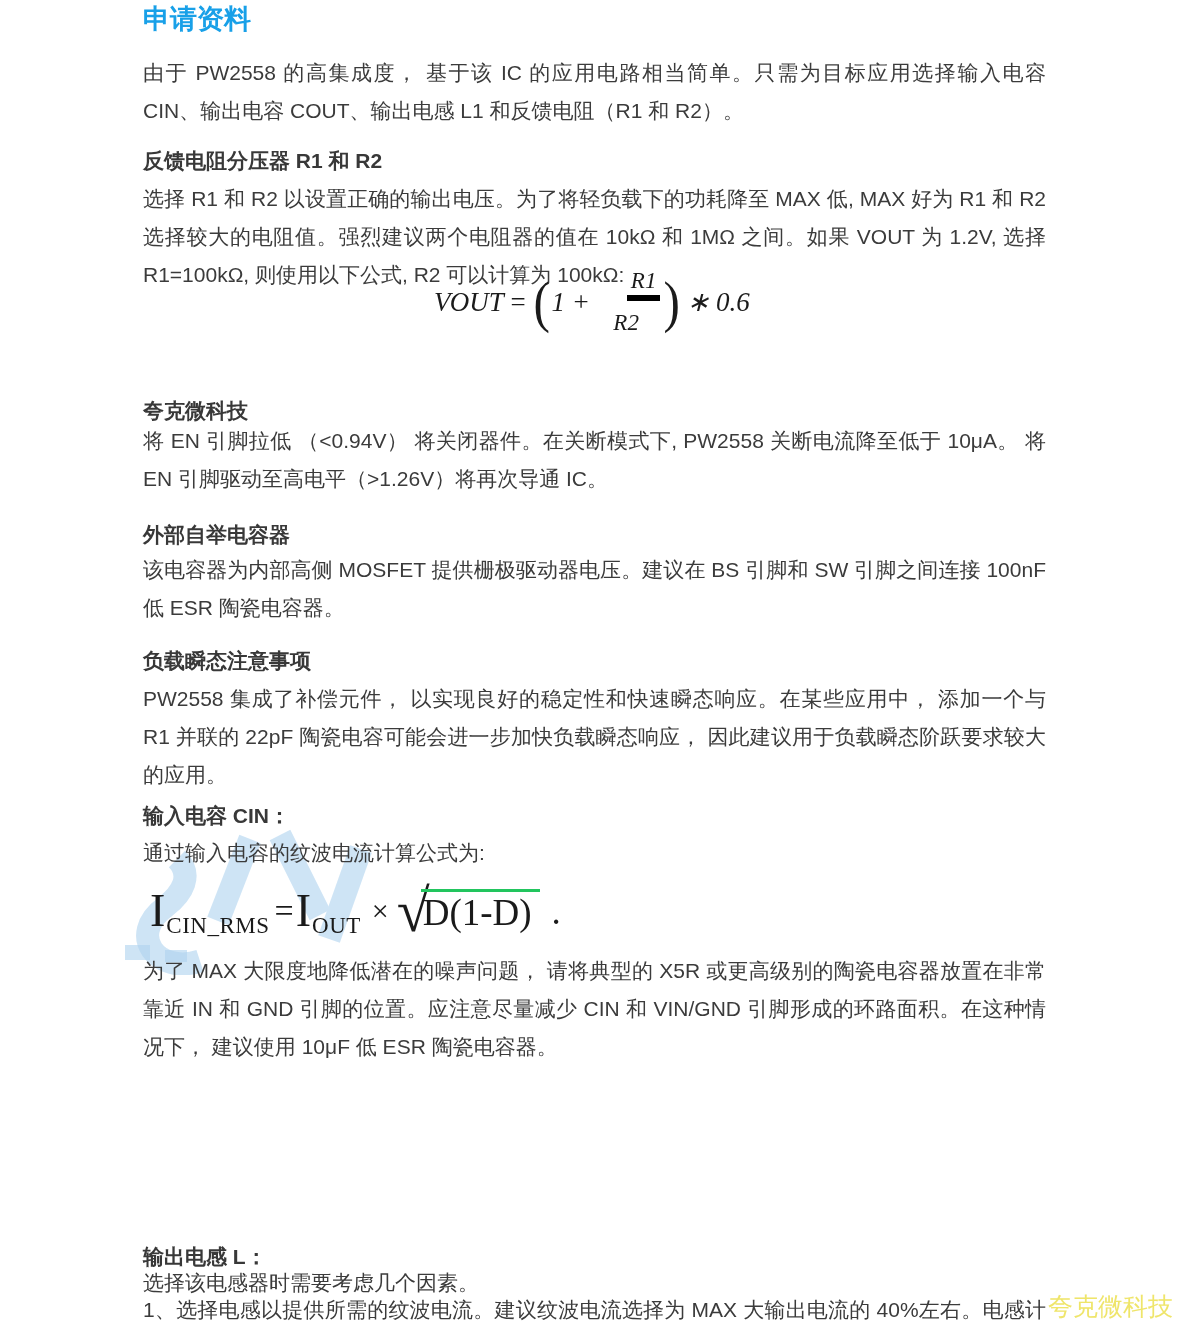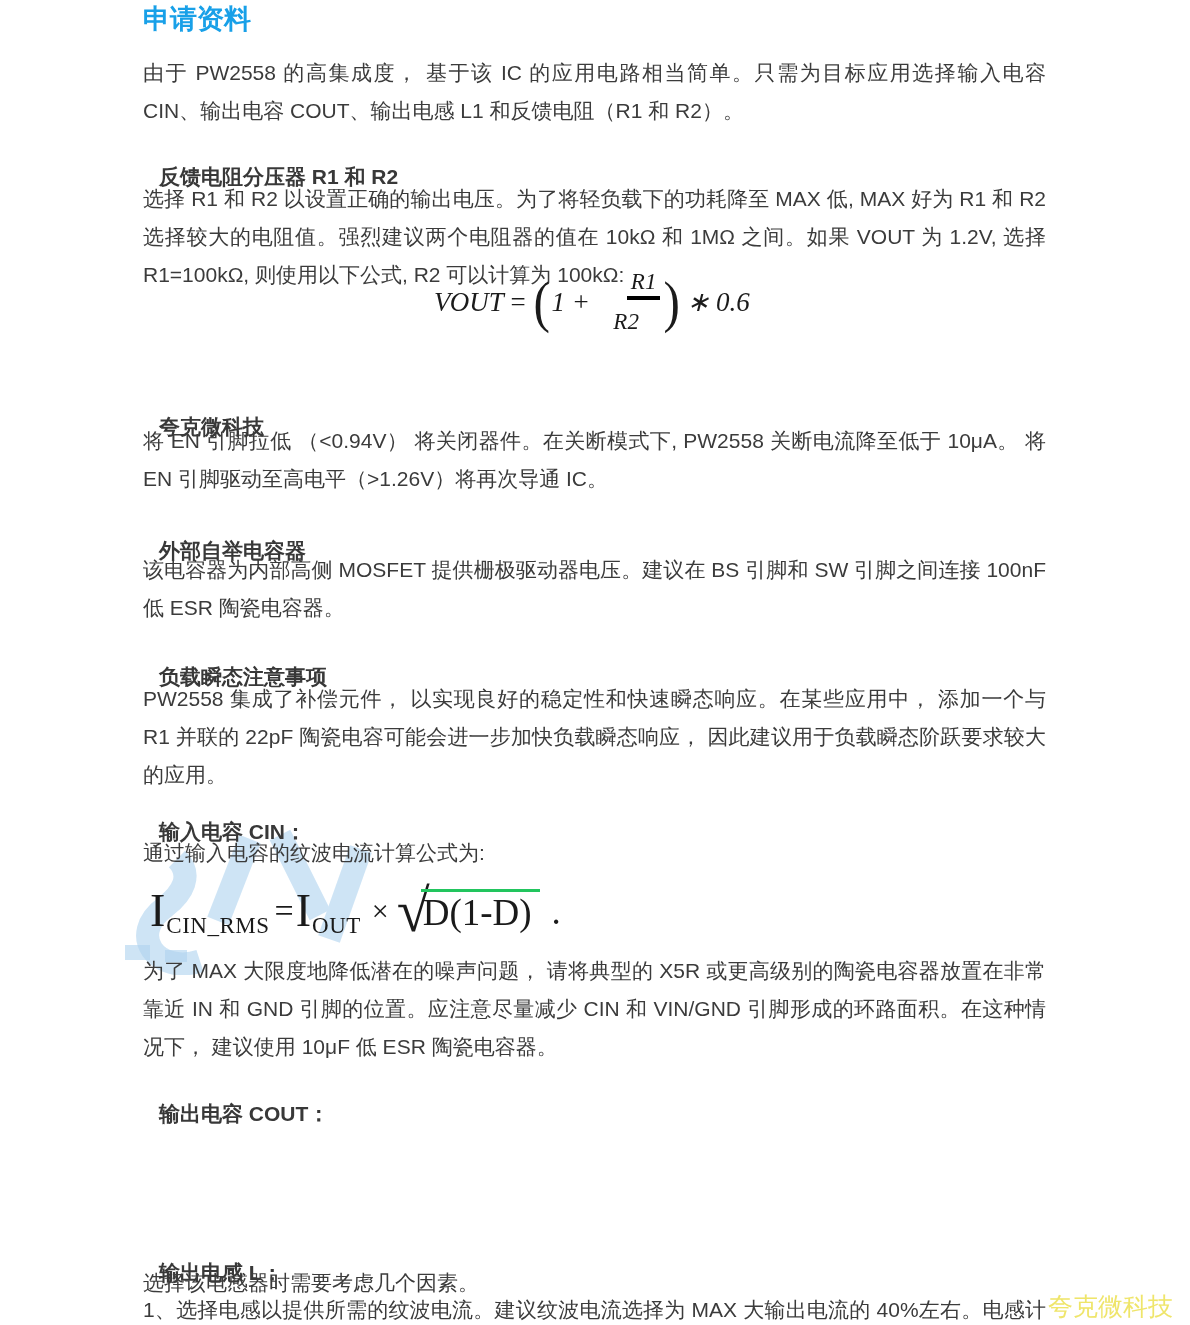--- a/index.html
+++ b/index.html
@@ -12,21 +12,21 @@
     color:#3b3b3b;
   }
   .abs { position:absolute; left:143px; width:903px; }
   .title {
     margin:0;
     font-size:27px; line-height:34px;
     font-weight:bold;
     color:#18A0E8;
   }
   .heading {
-    margin:16px;
+    margin:0;
     font-size:21px; line-height:28px;
     font-weight:bold;
     color:#383838;
   }
   .body {
     margin:0;
     font-size:21px; line-height:38px;
     text-align:justify;
     color:#3b3b3b;
   }
@@ -43,21 +43,21 @@
   .formula-vout .gap { margin:0 5px; }
   .fv-paren {
     font-style:normal; font-weight:400;
     font-size:58px; line-height:58px;
     transform:scaleX(0.85);
   }
   .frac {
     display:inline-flex; flex-direction:column; align-items:center;
     font-size:23px; line-height:26px; margin:0 2px;
   }
-  .frac .num { border-bottom:4px solid #000000; padding:0 4px 1px 4px;margin-left:35px; }
+  .frac .num { border-bottom:6px solid #000000; padding:0 4px 1px 4px;margin-left:35px; }
   .frac .den { padding-top:9px; }
 
   
   .formula-icin {
     position:absolute; left:150px;
     display:flex; align-items:center;
     height:78px;
     font-family:"Liberation Serif", serif;
     color:#1a1a1a;
   }
@@ -138,21 +138,20 @@
     <span class="fi-times">×</span>
     <span class="sqrt">
       <span class="radical">√</span>
       <span class="radicand">D(1-D)</span>
     </span>
     <span class="fi-dot">.</span>
   </div>
 
   <p class="body abs" style="top:952px">为了 MAX 大限度地降低潜在的噪声问题， 请将典型的 X5R 或更高级别的陶瓷电容器放置在非常靠近 IN 和 GND 引脚的位置。应注意尽量减少 CIN 和 VIN/GND 引脚形成的环路面积。在这种情况下， 建议使用 10μF 低 ESR 陶瓷电容器。</p>
 
-  <h2 class="heading abs" style="top:1084px">输出电容 COUT：</h2>
 
   <h2 class="heading abs" style="top:1243px">输出电感 L：</h2>
   <p class="body abs" style="top:1264px">选择该电感器时需要考虑几个因素。</p>
   <p class="body abs just-last" style="top:1291px">1、选择电感以提供所需的纹波电流。建议纹波电流选择为 MAX 大输出电流的 40%左右。电感计算</p>
 
   <div class="wm-yellow">夸克微科技</div>
 
 </div>
 
 </body></html>

